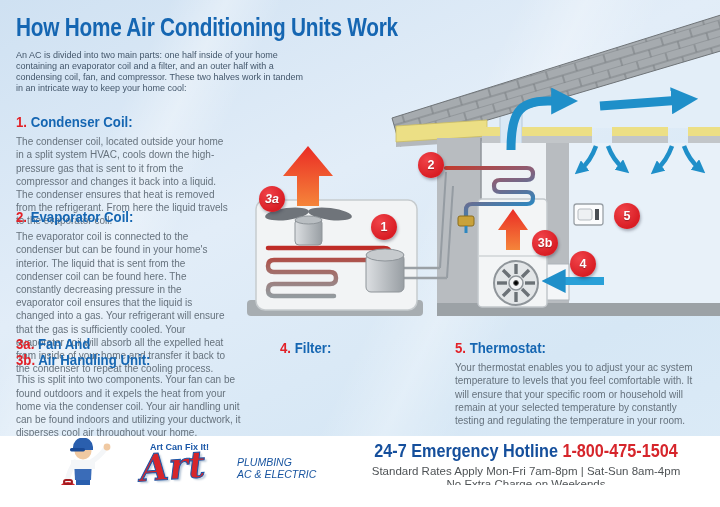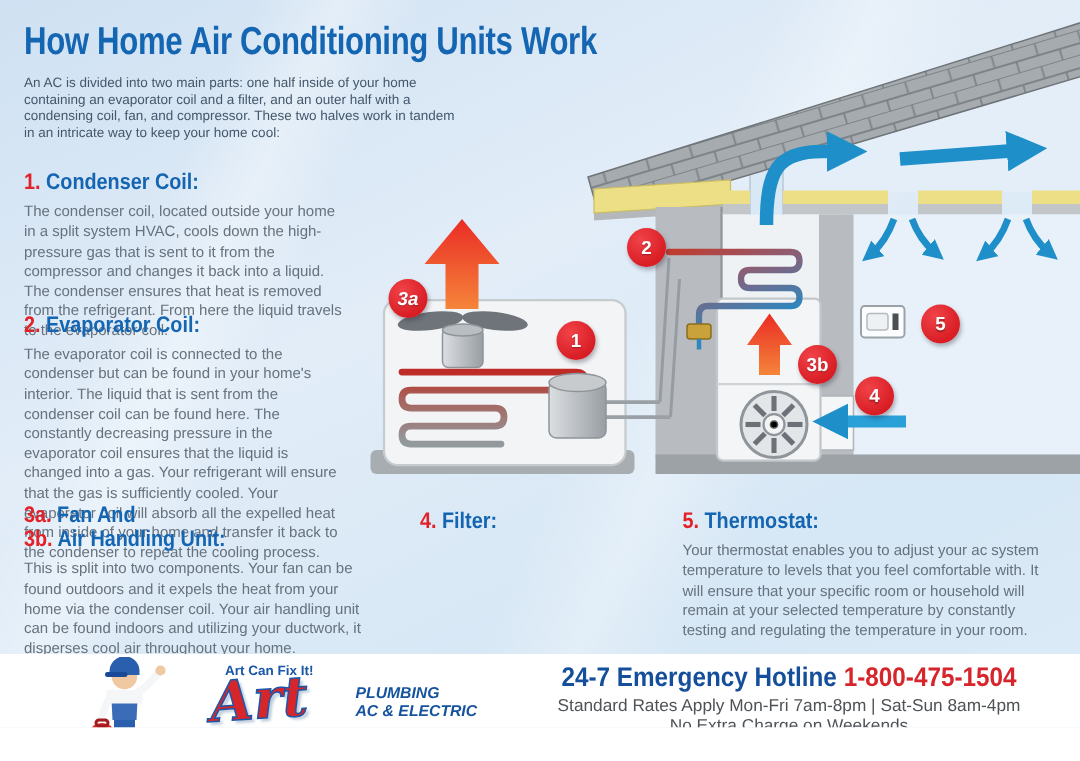--- a/index.html
+++ b/index.html
@@ -42,21 +42,21 @@
   }
   .footer{position:absolute;left:0;top:436px;width:720px;height:71px;background:#ffffff;z-index:4;}
   .mascot{position:absolute;left:58px;top:2px;}
   .tagline{position:absolute;left:150px;top:6px;font-size:9px;font-weight:bold;color:#1a57a8;}
   .brand{
     position:absolute;left:140px;top:8px;
     font-family:"DejaVu Serif",serif;font-style:italic;font-weight:bold;
     font-size:37px;color:#d6252b;transform:rotate(-4deg);
     -webkit-text-stroke:1px #1a57a8;text-shadow:2px 2px 2px #b9c8d8;
   }
-  .brand-lines{position:absolute;left:237px;top:20px;font-size:10.5px;font-style:italic;font-weight:bold;color:#16539f;line-height:1.15;}
+  .brand-lines{position:absolute;left:237px;top:20px;font-size:10.5px;font-style:italic;font-weight:normal;color:#16539f;line-height:1.15;}
   .website{position:absolute;left:158px;top:47px;font-size:12px;color:#1a57a8;letter-spacing:.4px;}
   .hotline{position:absolute;left:340px;top:5px;width:372px;text-align:center;}
   .hotline-l1{font-size:18px;font-weight:bold;white-space:nowrap;transform:scaleX(.9);transform-origin:center top;}
   .hotline-label{color:#154f9c;}
   .hotline-number{color:#d6252b;}
   .hotline-l2{font-size:11.5px;color:#4f5356;margin-top:3px;}
   .hotline-l3{font-size:11.5px;color:#4f5356;margin-top:1px;text-align:center;}
 </style>
 </head>
 <body>

